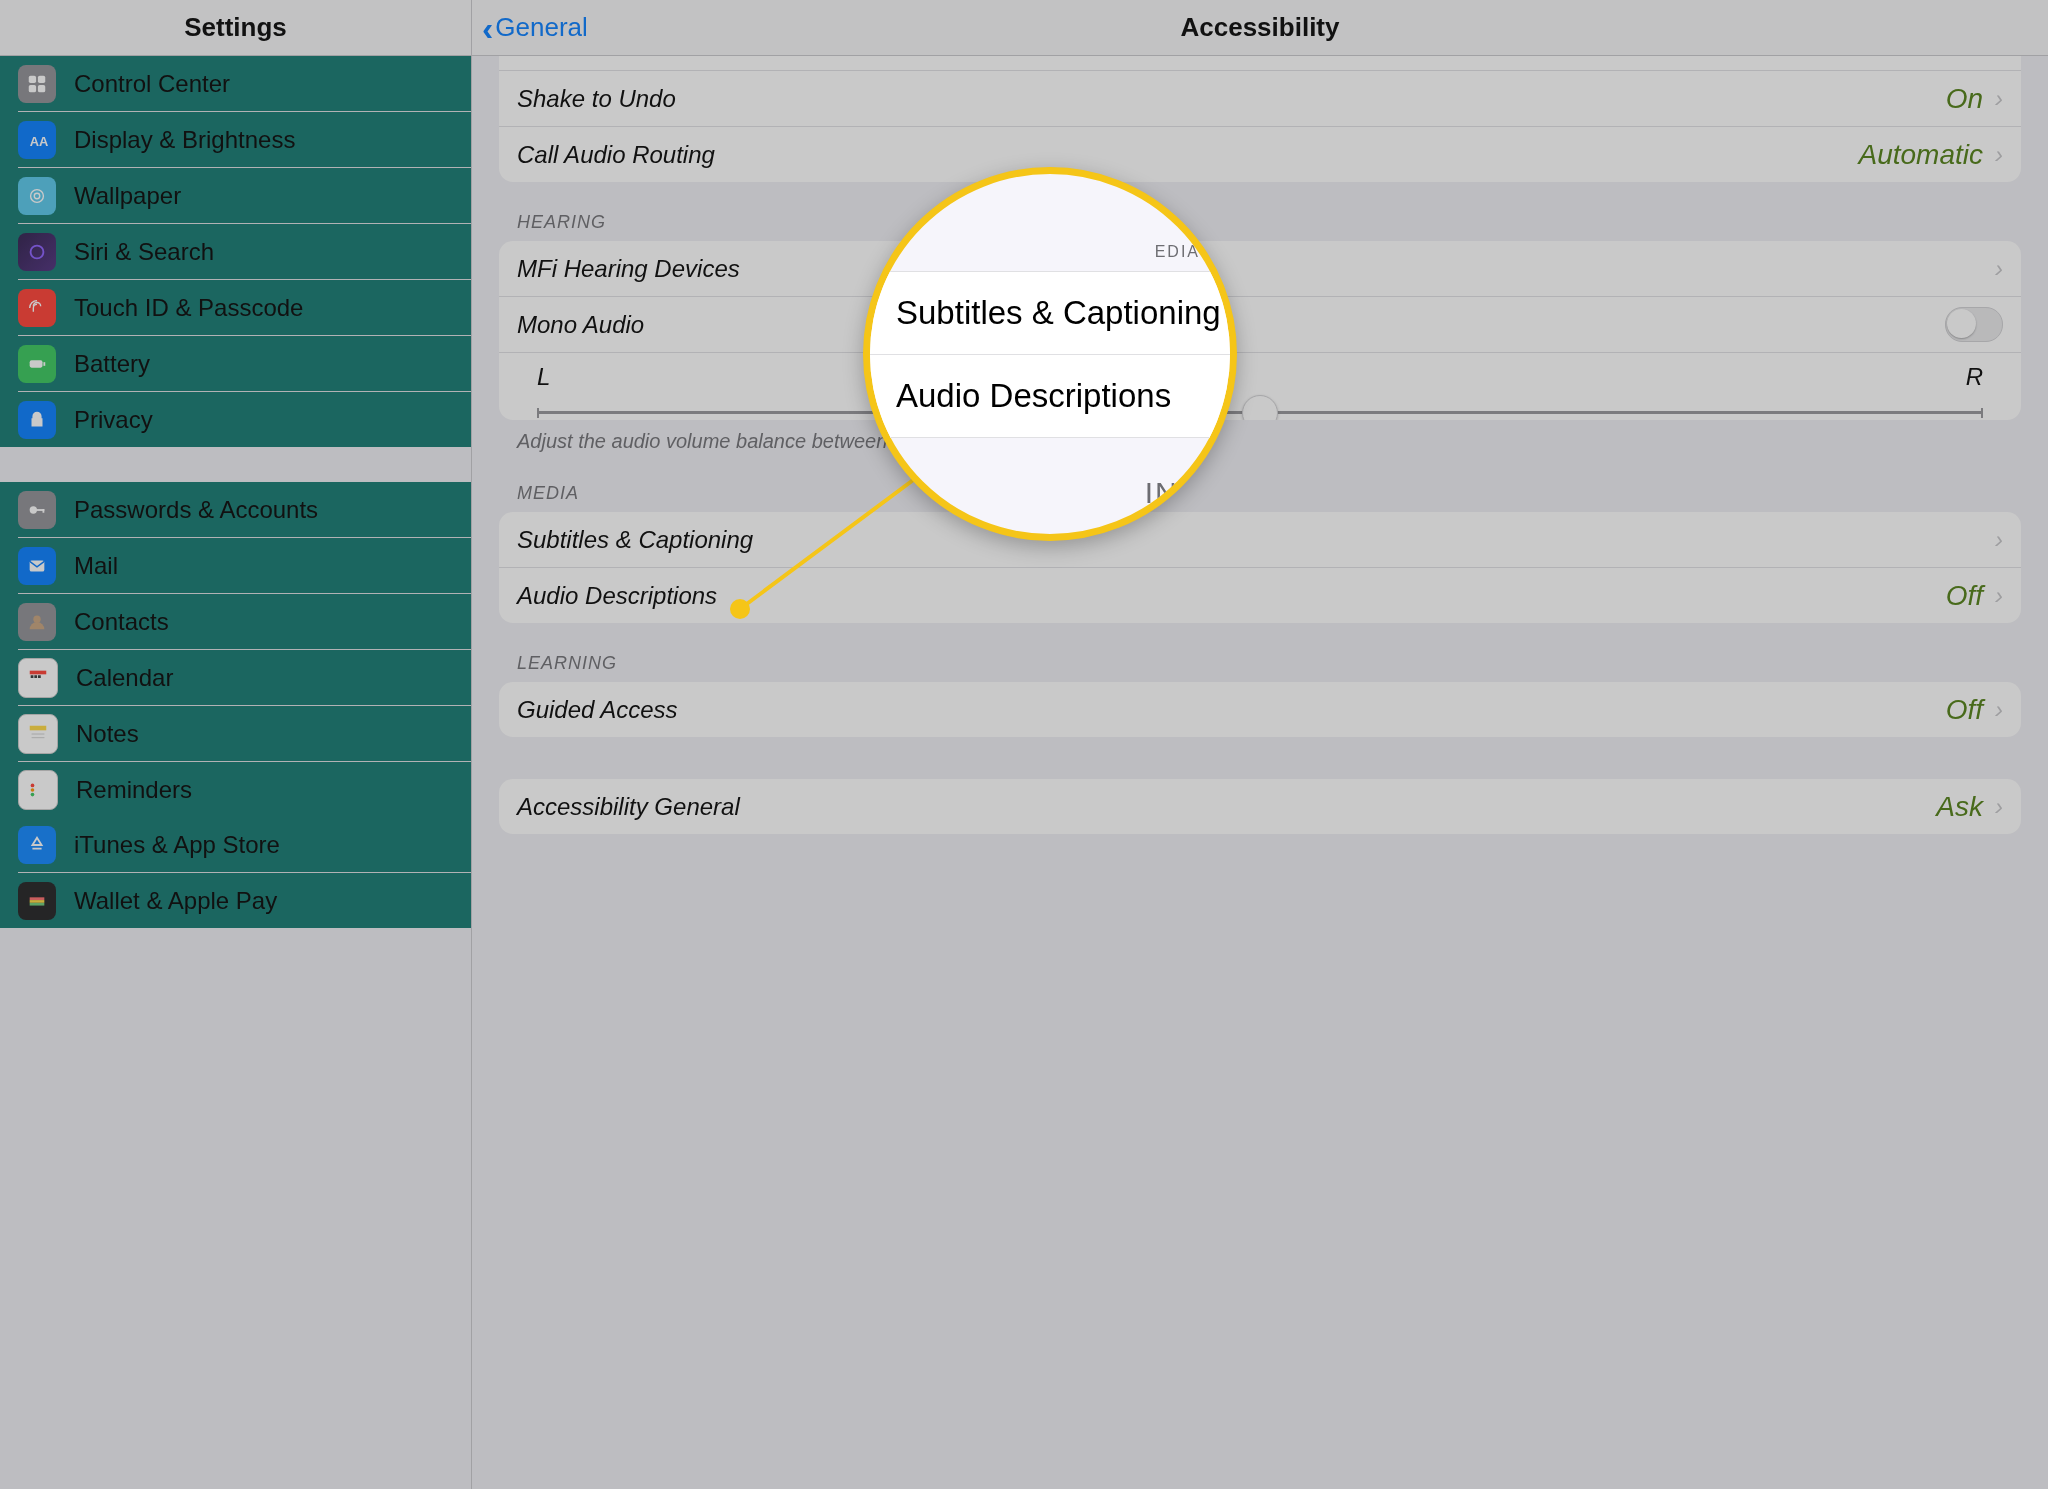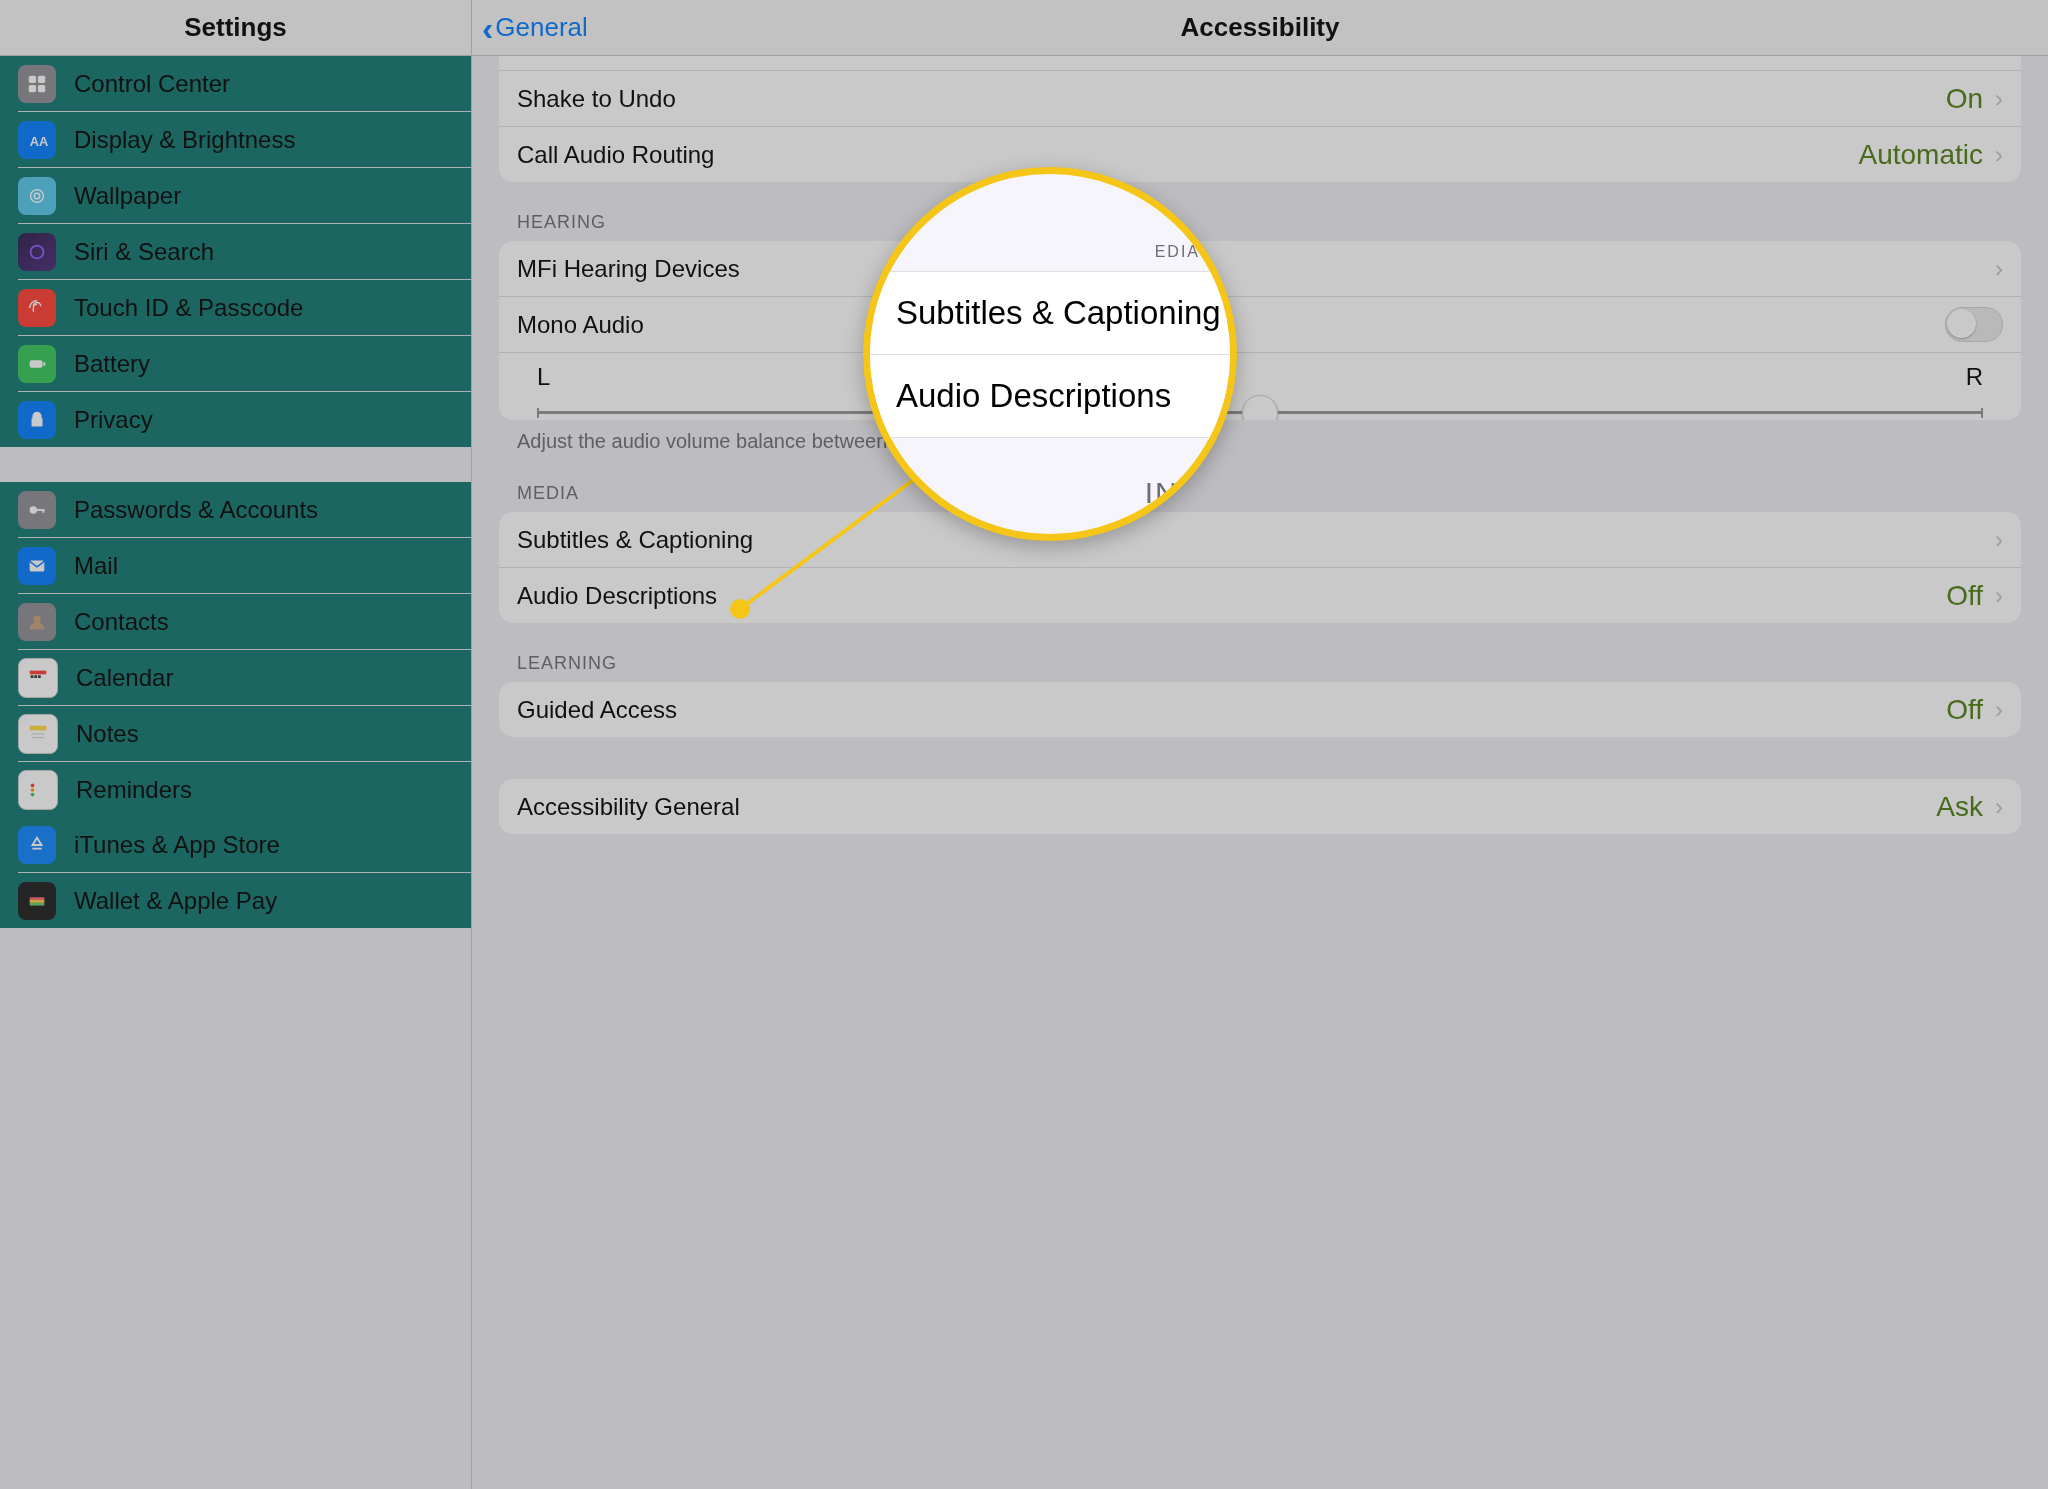--- a/index.html
+++ b/index.html
@@ -111,20 +111,21 @@
     right: 0;
     text-align: center;
     font-size: 26px;
     font-weight: 600;
     pointer-events: none;
   }
   .detail-content {
     flex: 1;
     padding: 0 27px;
     overflow: hidden;
+    font-style: italic;
   }
   .section-header {
     font-size: 18px;
     color: #6d6d72;
     letter-spacing: 1px;
     padding: 30px 0 8px 18px;
     text-transform: uppercase;
   }
   .section-footer {
     font-size: 20px;

